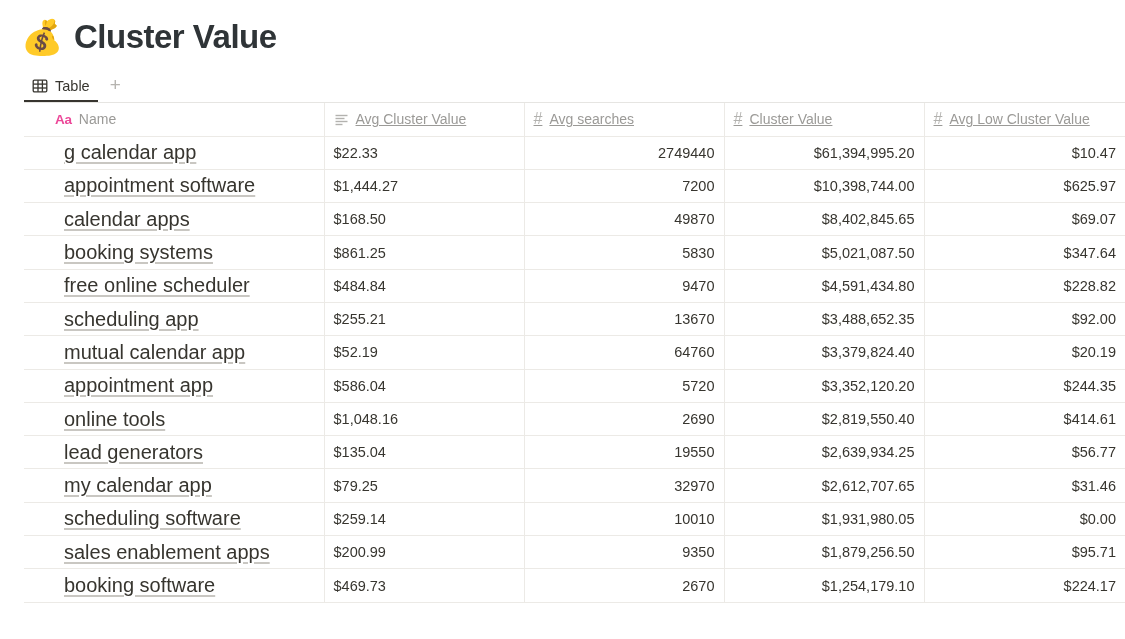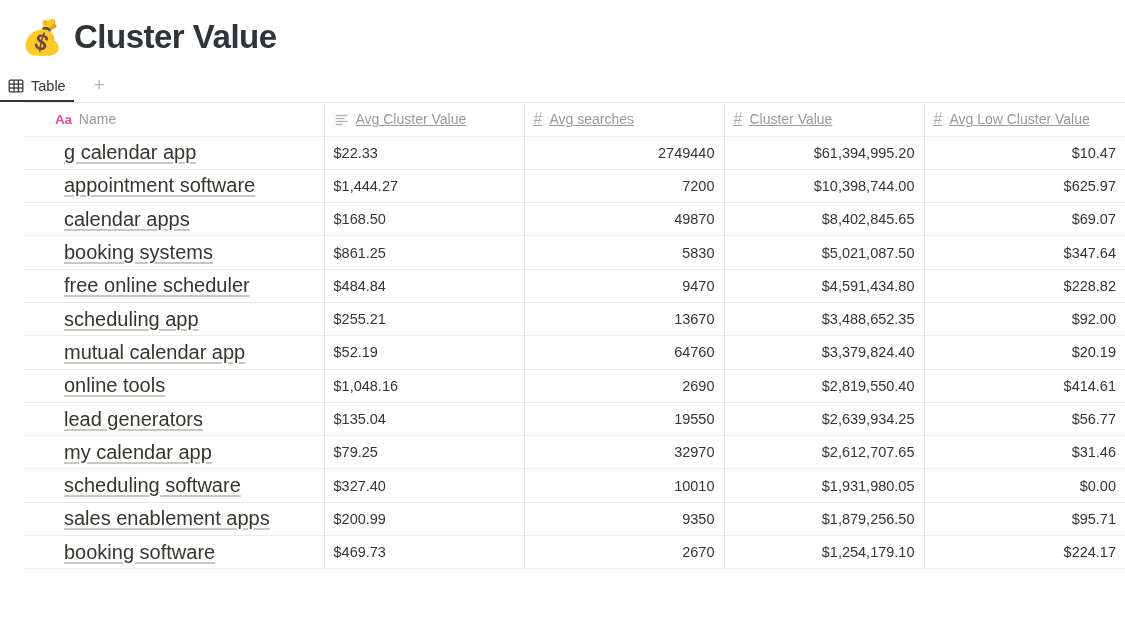--- a/index.html
+++ b/index.html
@@ -31,21 +31,22 @@
     font-weight: bold;
     color: #2f3437;
     letter-spacing: -0.5px;
     line-height: 1.1;
   }
 
   
   .tabs-row {
     display: flex;
     align-items: flex-end;
-    gap: 12px;
+    gap: 4px;
+    padding-left: 24px;
     height: 34px;
     margin-top: 10px;
   }
   .tab {
     display: flex;
     align-items: center;
     gap: 7px;
     padding: 2px 8px 8px 8px;
     position: relative;
     cursor: pointer;
@@ -269,20 +270,27 @@
             <td class="cell-num">$92.00</td>
           </tr>
           <tr>
             <td class="cell-name"><span class="name-link">mutual calendar app</span></td>
             <td class="cell-text">$52.19</td>
             <td class="cell-num">64760</td>
             <td class="cell-num">$3,379,824.40</td>
             <td class="cell-num">$20.19</td>
           </tr>
           <tr>
+            <td class="cell-name"><span class="name-link">appointment app</span></td>
+            <td class="cell-text">$586.04</td>
+            <td class="cell-num">5720</td>
+            <td class="cell-num">$3,352,120.20</td>
+            <td class="cell-num">$244.35</td>
+          </tr>
+          <tr>
             <td class="cell-name"><span class="name-link">online tools</span></td>
             <td class="cell-text">$1,048.16</td>
             <td class="cell-num">2690</td>
             <td class="cell-num">$2,819,550.40</td>
             <td class="cell-num">$414.61</td>
           </tr>
           <tr>
             <td class="cell-name"><span class="name-link">lead generators</span></td>
             <td class="cell-text">$135.04</td>
             <td class="cell-num">19550</td>
@@ -291,21 +299,21 @@
           </tr>
           <tr>
             <td class="cell-name"><span class="name-link">my calendar app</span></td>
             <td class="cell-text">$79.25</td>
             <td class="cell-num">32970</td>
             <td class="cell-num">$2,612,707.65</td>
             <td class="cell-num">$31.46</td>
           </tr>
           <tr>
             <td class="cell-name"><span class="name-link">scheduling software</span></td>
-            <td class="cell-text">$327.40</td>
+            <td class="cell-text">$259.14</td>
             <td class="cell-num">10010</td>
             <td class="cell-num">$1,931,980.05</td>
             <td class="cell-num">$0.00</td>
           </tr>
           <tr>
             <td class="cell-name"><span class="name-link">sales enablement apps</span></td>
             <td class="cell-text">$200.99</td>
             <td class="cell-num">9350</td>
             <td class="cell-num">$1,879,256.50</td>
             <td class="cell-num">$95.71</td>

